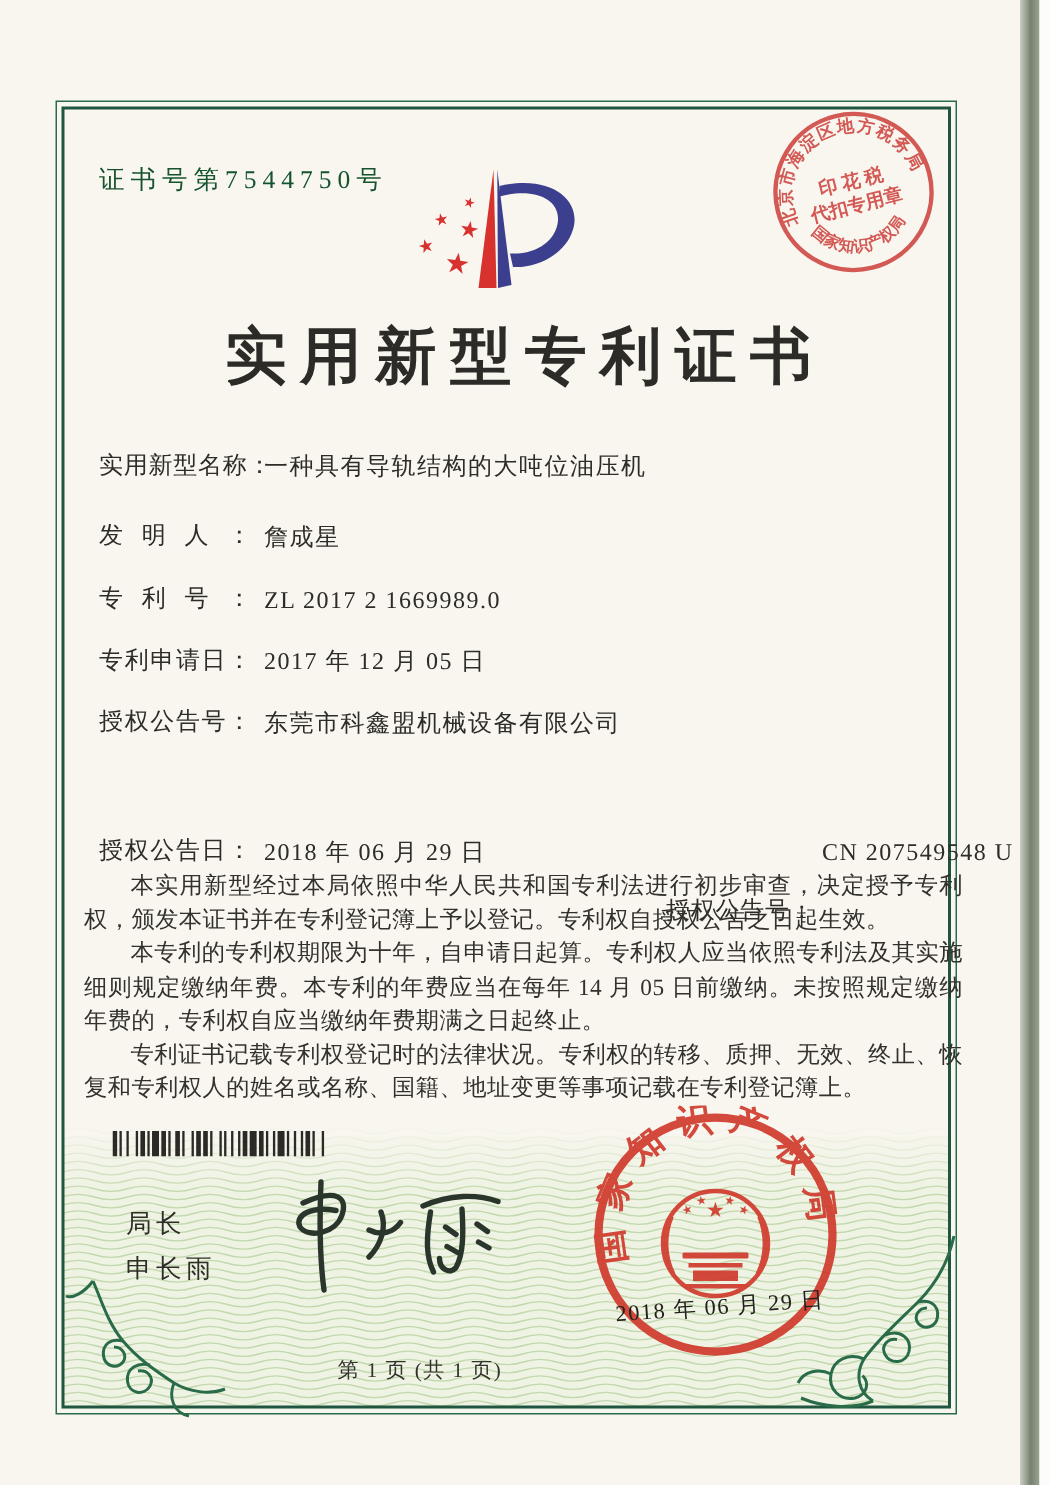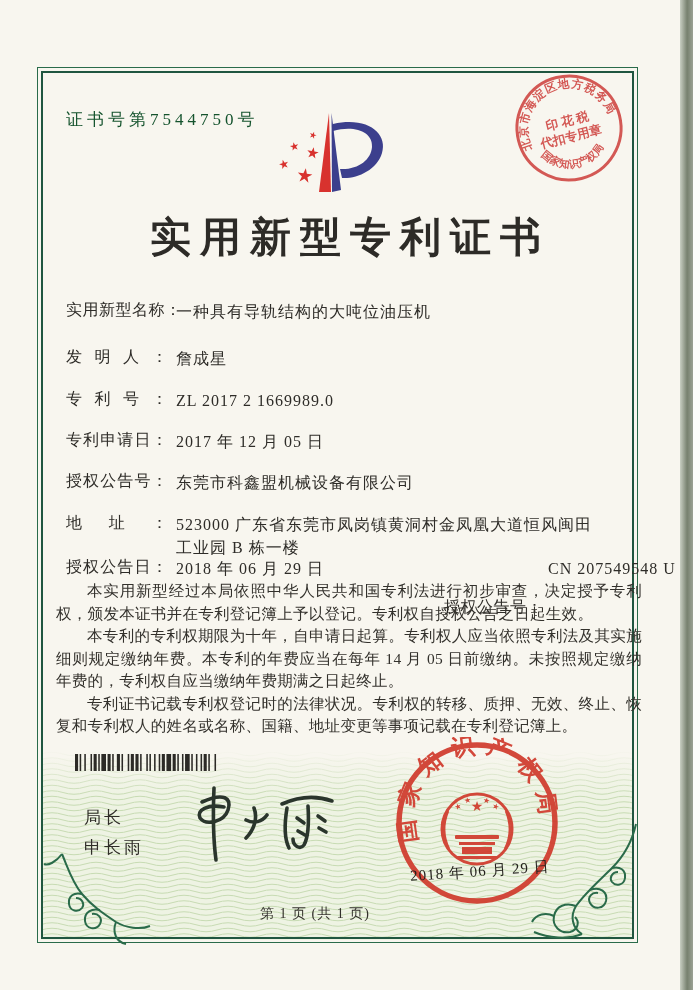--- a/index.html
+++ b/index.html
@@ -50,31 +50,31 @@
   .paragraphs p { text-indent:2em; margin:0; }
 
   .barcode { position:absolute; left:75px; top:754px; }
 
   .waves { position:absolute; left:41px; top:750px; }
   .wave-fade { position:absolute; left:41px; top:750px; width:592px; height:45px;
     background:linear-gradient(to bottom,#f8f6ef,rgba(248,246,239,0)); }
 
   .official { position:absolute; left:84px; top:803px; font-size:17px; color:#2f2d28;
     letter-spacing:3px; line-height:30px;
-    font-family:Liberation Serif, serif; }
+    font-family:Liberation Mono, monospace; }
   .signature { position:absolute; left:180px; top:778px; }
 
   .seal { position:absolute; left:391px; top:737px; }
   .seal-date { position:absolute; left:405px; top:862px; width:150px; text-align:center;
     font-size:15px; color:#23211d; letter-spacing:1px; transform:rotate(-4deg); }
 
   .flourish-br { position:absolute; left:528px; top:822px; }
   .flourish-bl { position:absolute; left:42px; top:852px; }
 
-  .footer { position:absolute; left:225px; top:905px; width:180px; text-align:center;
+  .footer { position:absolute; left:225px; top:905px; width:180px; 
     font-size:14px; color:#33312c; letter-spacing:1px; }
 
   svg text { user-select:none; }
 </style>
 </head>
 <body>
 
 <div class="paper">
 
   <svg id="waves" class="waves" width="592" height="190">
@@ -164,23 +164,20 @@
   </div>
   <div class="field-row" style="top:389px">
     <span class="flabel">专利号：</span><span class="fvalue">ZL 2017 2 1669989.0</span>
   </div>
   <div class="field-row" style="top:430px">
     <span class="flabel">专利申请日：</span><span class="fvalue">2017 年 12 月 05 日</span>
   </div>
   <div class="field-row" style="top:471px">
     <span class="flabel">授权公告号：</span><span class="fvalue">东莞市科鑫盟机械设备有限公司</span>
   </div>
-  <div class="field-row" style="top:513px">
-    <span class="flabel">地址：</span><span class="fvalue" style="max-width:430px">523000 广东省东莞市凤岗镇黄洞村金凤凰大道恒风闽田工业园 B 栋一楼</span>
-  </div>
 
   <div class="field-row" style="top:557px">
     <span class="flabel">授权公告日：</span><span class="fvalue">2018 年 06 月 29 日</span>
     <span class="grant-right">
       <span class="flabel">授权公告号：</span><span class="fvalue">CN 207549548 U</span>
     </span>
   </div>
 
   <div class="paragraphs">
     <p>本实用新型经过本局依照中华人民共和国专利法进行初步审查，决定授予专利权，颁发本证书并在专利登记簿上予以登记。专利权自授权公告之日起生效。</p>

